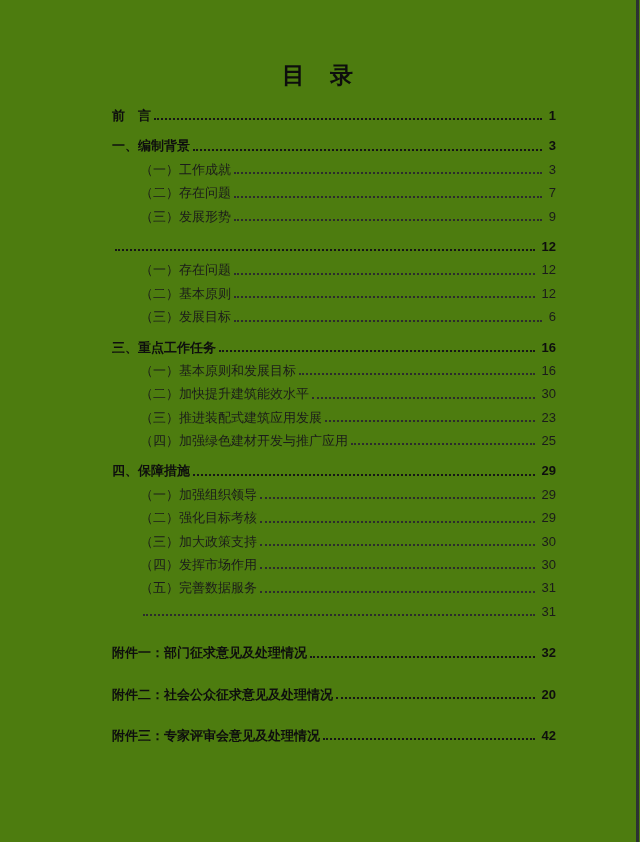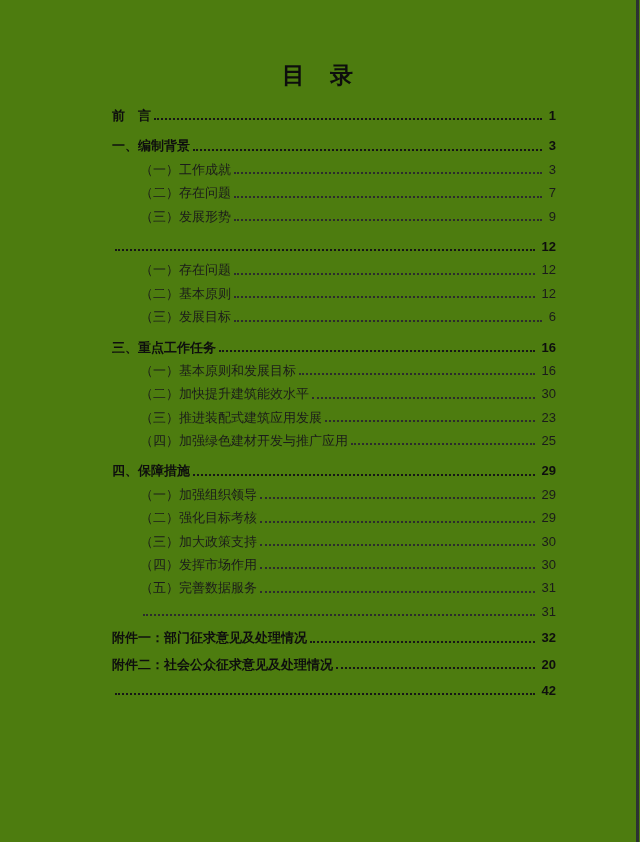--- a/index.html
+++ b/index.html
@@ -29,21 +29,21 @@
   .row{
     display:flex;
     align-items:baseline;
     height:23.4px;
     line-height:23.4px;
     font-size:13px;
     white-space:nowrap;
   }
   .row.l1{font-weight:bold;margin-top:7px;color:#0e0e0e;}
   .row.l1:first-child{margin-top:0;}
-  .row.att{margin-top:3px;justify-content:center;}
+  .row.att{margin-top:18px;justify-content:center;}
   .row.l2{padding-left:28px;font-weight:normal;color:#1b1b1b;}
   .label{flex:0 0 auto;}
   .dots{
     flex:1 1 auto;
     align-self:flex-end;
     height:0;
     margin:0 2px 7px 3px;
     border-bottom:2.2px dotted #161616;
   }
   .row.l2 .dots{border-bottom:2px dotted #2c2c2c;}
@@ -192,20 +192,21 @@
     <span class="page-num">32</span>
   </div>
 
   <div class="row l1 att">
     <span class="label">附件二：社会公众征求意见及处理情况</span>
     <span class="dots"></span>
     <span class="page-num">20</span>
   </div>
 
   <div class="row l1 att">
+    <span class="label">附件三：专家评审会意见及处理情况</span>
     <span class="dots"></span>
     <span class="page-num">42</span>
   </div>
 </div>
 
   <div class="scan-edge"></div>
 
 </div>
 
 </body></html>

